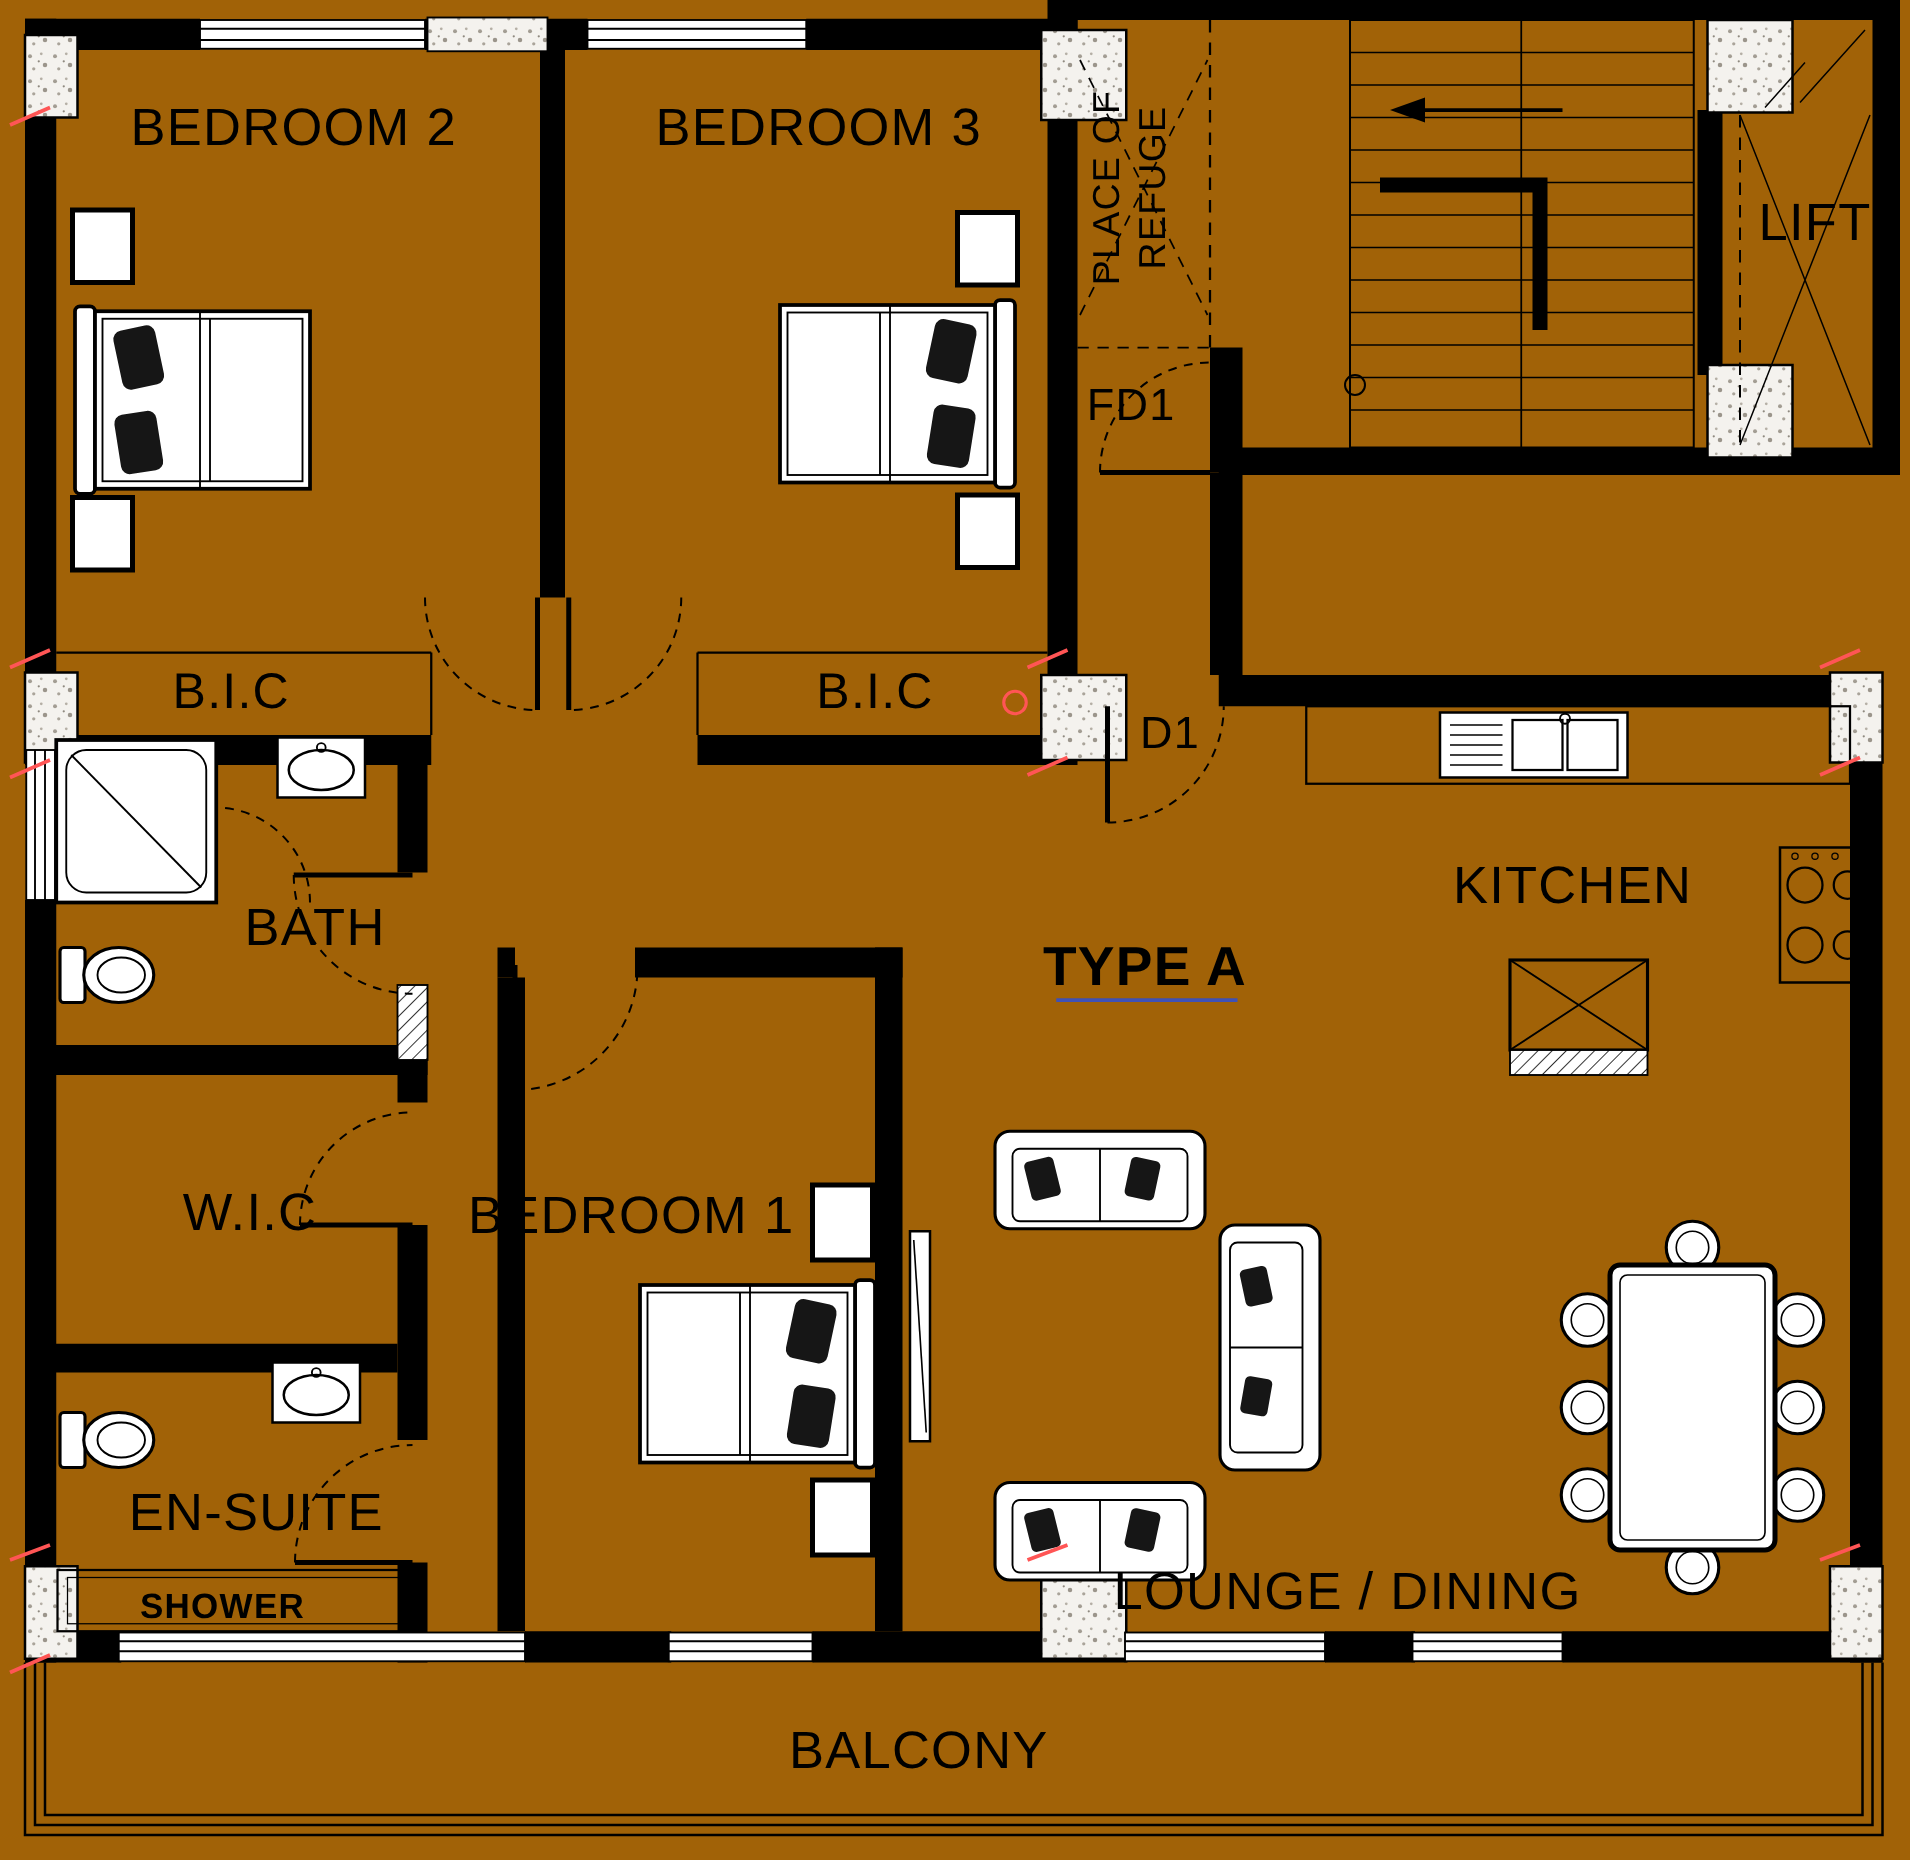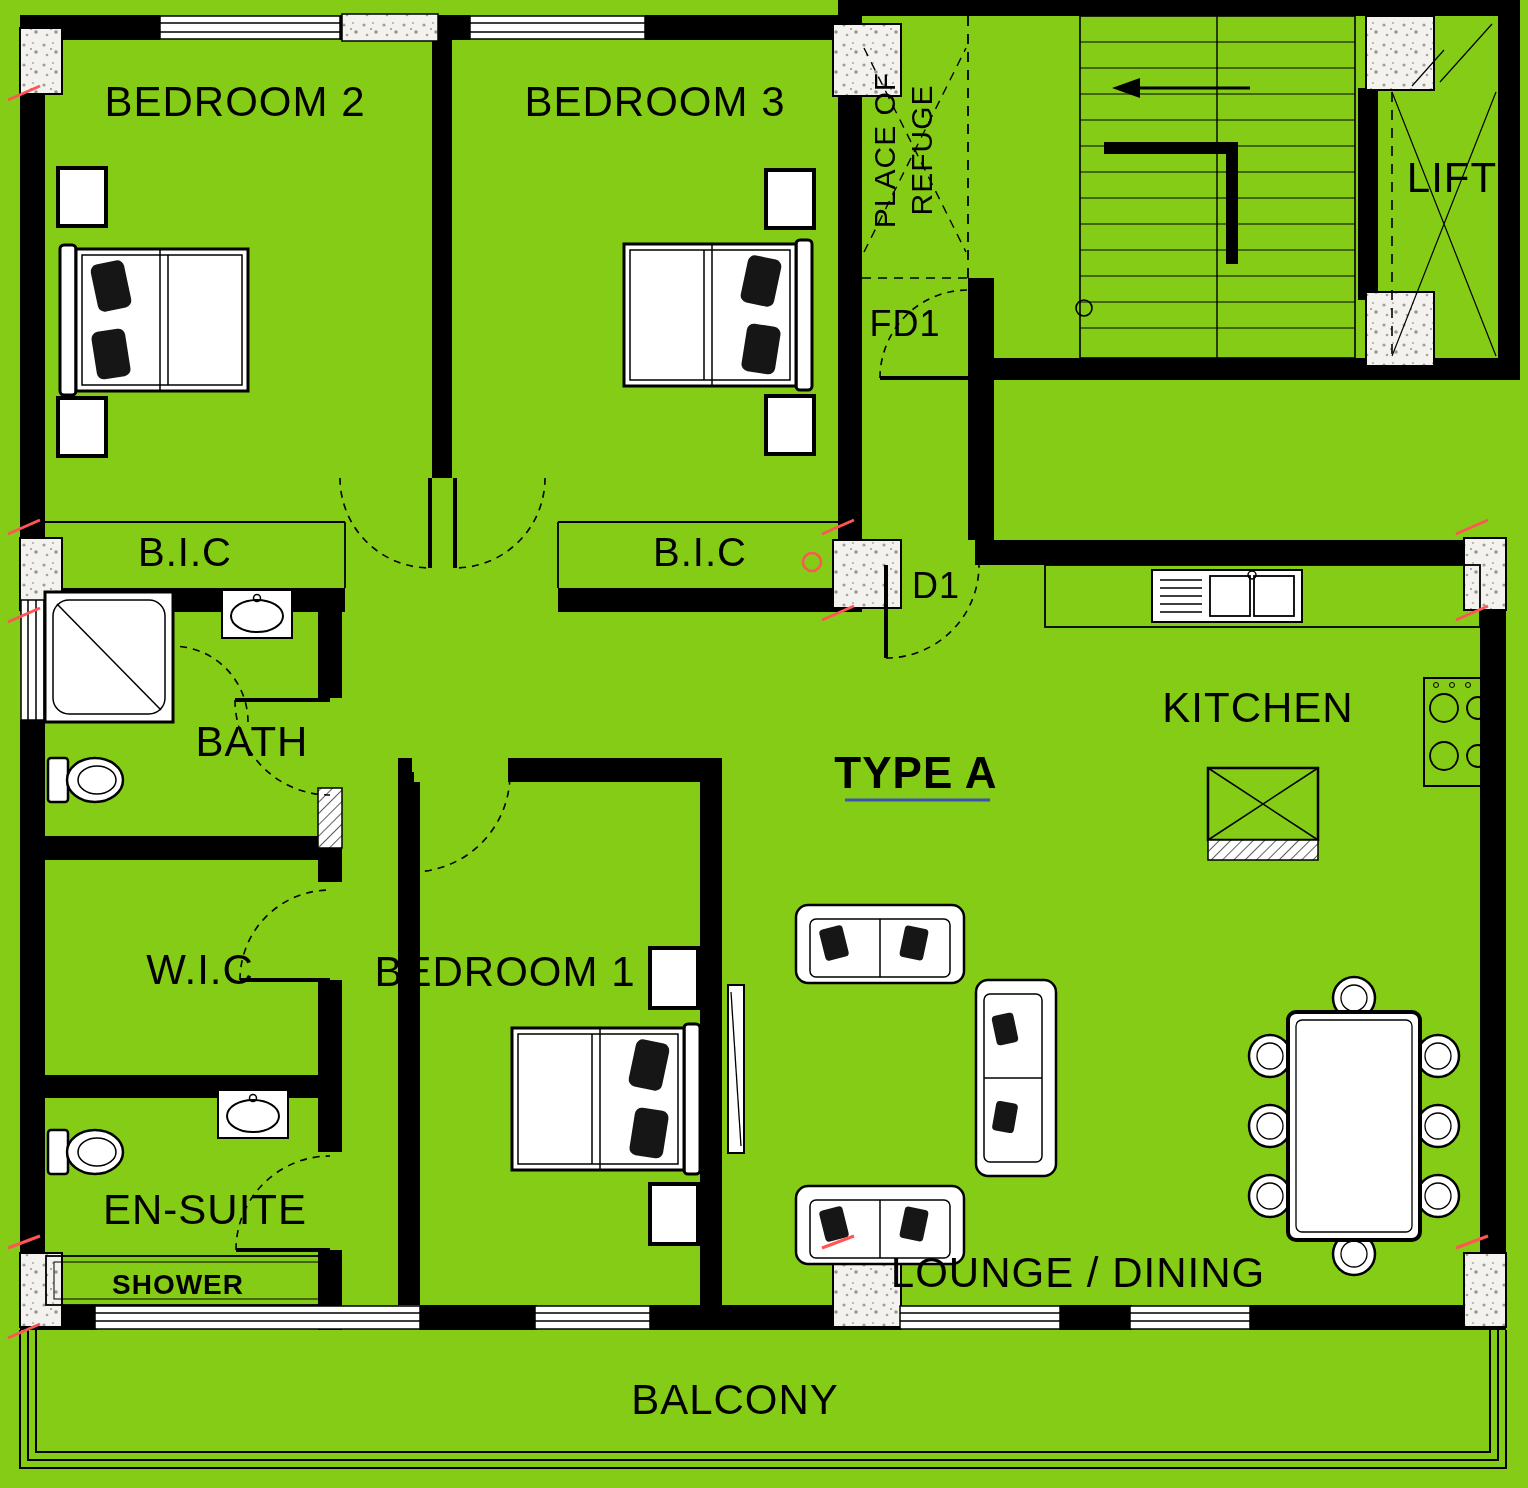--- a/index.html
+++ b/index.html
@@ -1,19 +1,19 @@
 <!DOCTYPE html>
 <html><head>
 <meta charset="utf-8">
 <style>
   html,body{margin:0;padding:0;background:#ffffff;}
   .plan-wrap{
     width:1528px;height:1488px;position:relative;
     font-family:"Liberation Sans", sans-serif;
-    background:#84cc16;overflow:hidden;
+    background:#a16207;overflow:hidden;
   }
   svg text{fill:#000;letter-spacing:1px;}
 </style>
 </head>
 <body>
 
 <div class="plan-wrap">
 <svg width="1528" height="1488" viewBox="0 0 1528 1488" xmlns="http://www.w3.org/2000/svg">
 
   <defs>

